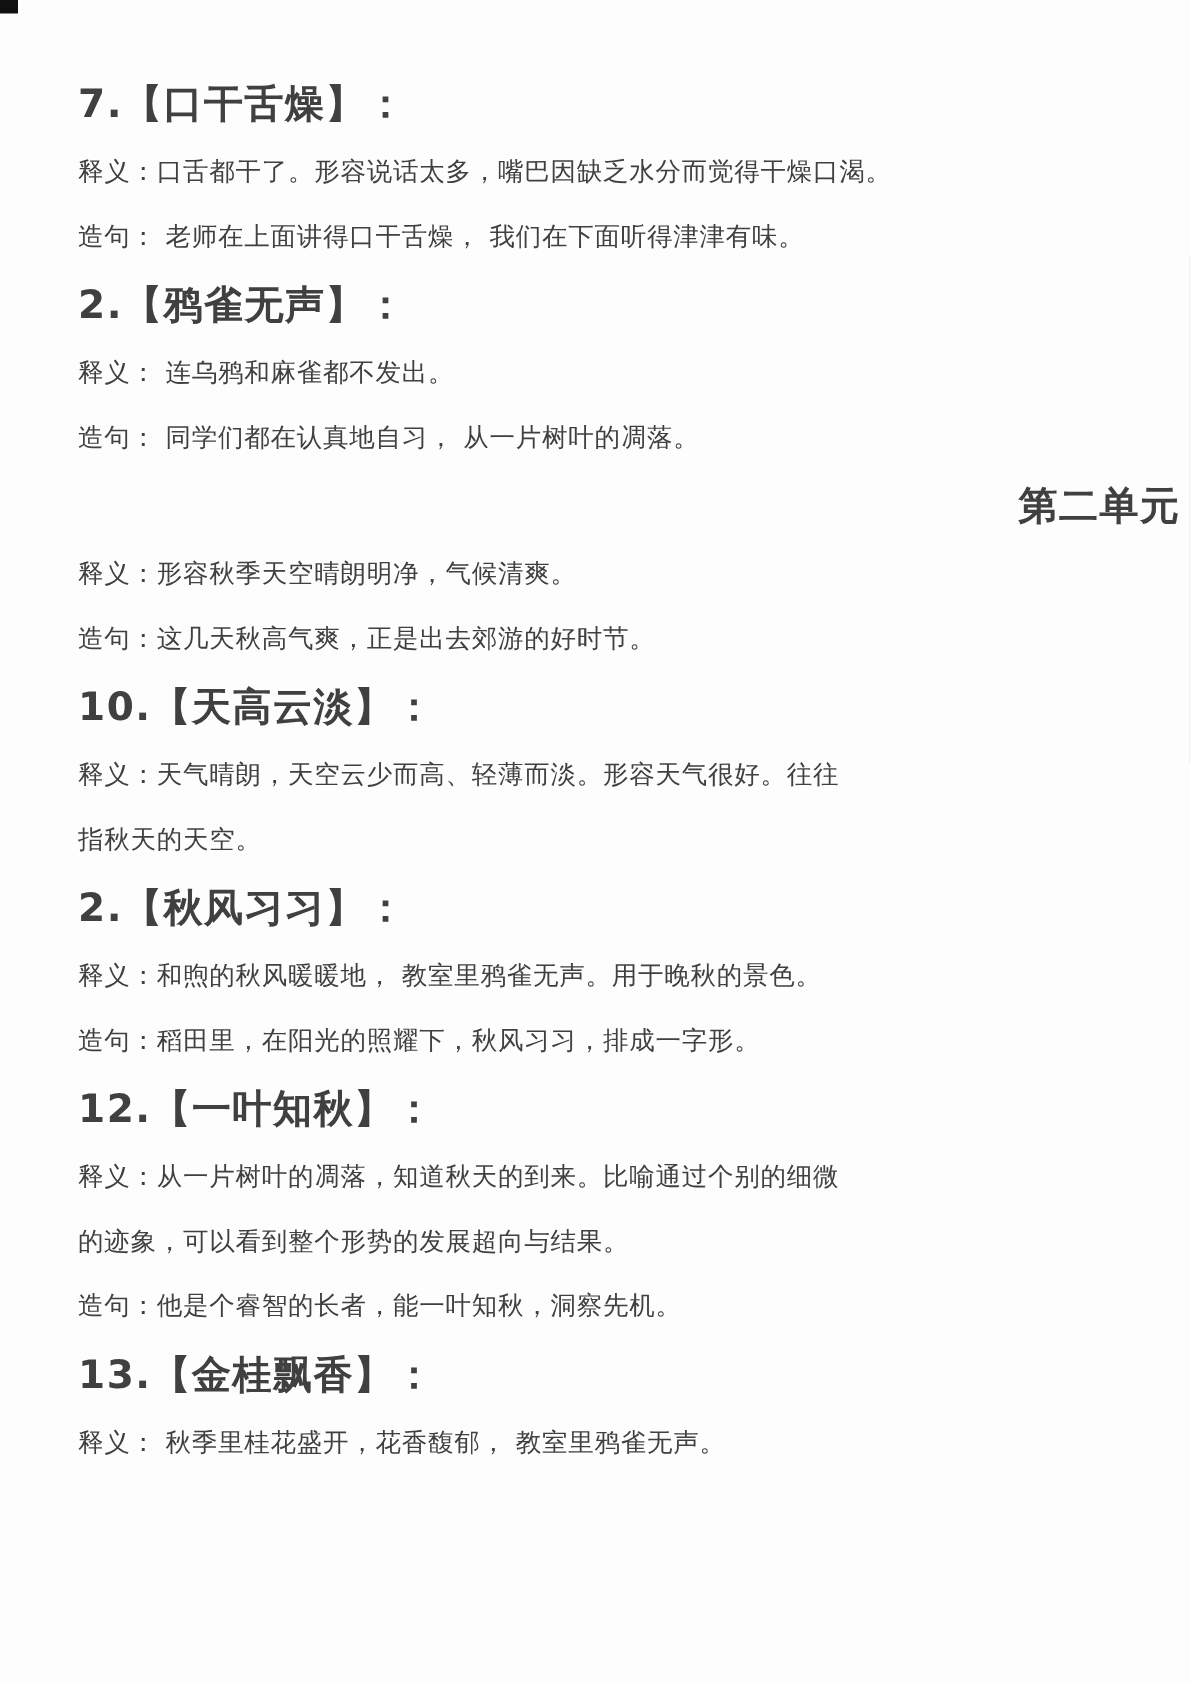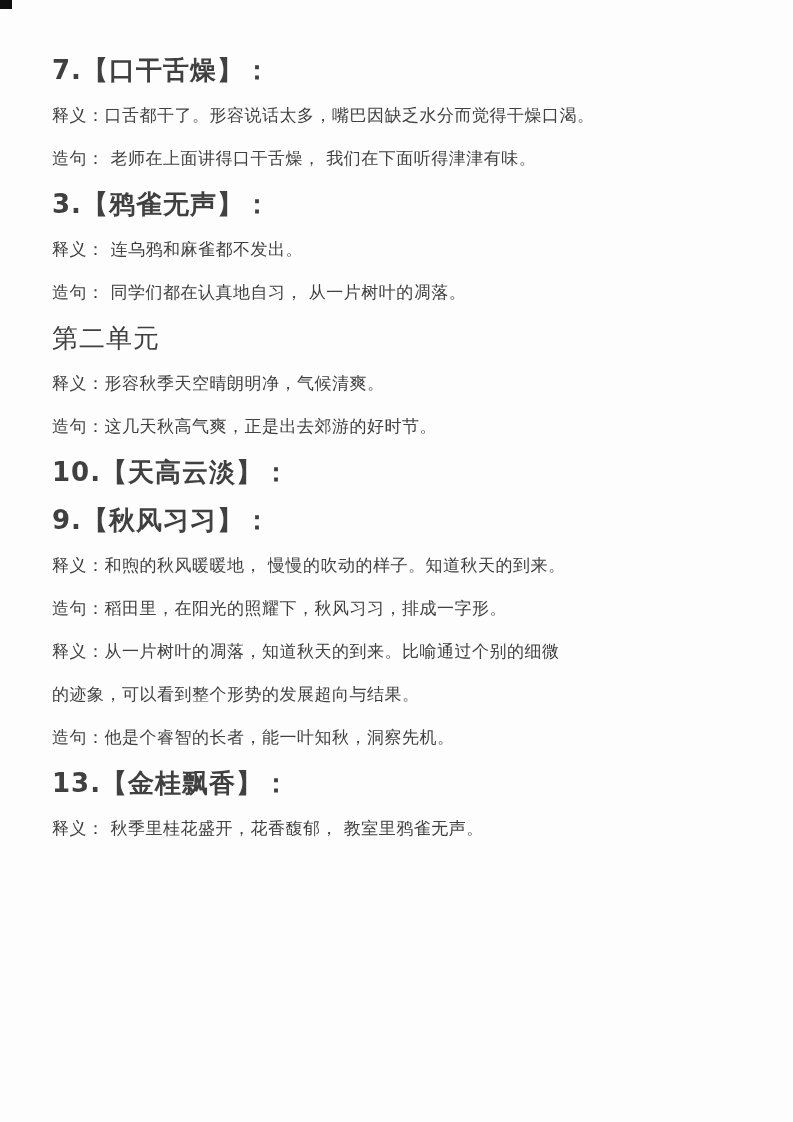--- a/index.html
+++ b/index.html
@@ -26,50 +26,54 @@
   }
   .h {
     font-size: 26px;
     font-weight: bold;
     line-height: 48px;
     letter-spacing: 1px;
     white-space: pre-line;
   }
   .sh {
     font-size: 26px;
-    font-weight: normal;
+    font-weight: bold;
     line-height: 48px;
     letter-spacing: 1px;
+    text-align: right;
   }
   .b {
     font-size: 17px;
     font-weight: normal;
     line-height: 43px;
     letter-spacing: 0.5px;
     white-space: pre-line;
   }
 </style>
 </head>
 <body>
 
 <div class="page">
   <div class="corner-mark"></div>
   <div class="content">
     <div class="h">7.【口干舌燥】：</div>
     <div class="b">释义：口舌都干了。形容说话太多，嘴巴因缺乏水分而觉得干燥口渴。</div>
     <div class="b">造句： 老师在上面讲得口干舌燥， 我们在下面听得津津有味。</div>
-    <div class="h">3.【鸦雀无声】：</div>
+    <div class="h">2.【鸦雀无声】：</div>
     <div class="b">释义： 连乌鸦和麻雀都不发出。</div>
     <div class="b">造句： 同学们都在认真地自习， 从一片树叶的凋落。</div>
     <div class="sh">第二单元</div>
     <div class="b">释义：形容秋季天空晴朗明净，气候清爽。</div>
     <div class="b">造句：这几天秋高气爽，正是出去郊游的好时节。</div>
     <div class="h">10.【天高云淡】：</div>
-    <div class="h">9.【秋风习习】：</div>
-    <div class="b">释义：和煦的秋风暖暖地， 慢慢的吹动的样子。知道秋天的到来。</div>
+    <div class="b">释义：天气晴朗，天空云少而高、轻薄而淡。形容天气很好。往往
+指秋天的天空。</div>
+    <div class="h">2.【秋风习习】：</div>
+    <div class="b">释义：和煦的秋风暖暖地， 教室里鸦雀无声。用于晚秋的景色。</div>
     <div class="b">造句：稻田里，在阳光的照耀下，秋风习习，排成一字形。</div>
+    <div class="h">12.【一叶知秋】：</div>
     <div class="b">释义：从一片树叶的凋落，知道秋天的到来。比喻通过个别的细微
 的迹象，可以看到整个形势的发展超向与结果。</div>
     <div class="b">造句：他是个睿智的长者，能一叶知秋，洞察先机。</div>
     <div class="h">13.【金桂飘香】：</div>
     <div class="b">释义： 秋季里桂花盛开，花香馥郁， 教室里鸦雀无声。</div>
   </div>
 </div>
 
 </body></html>

